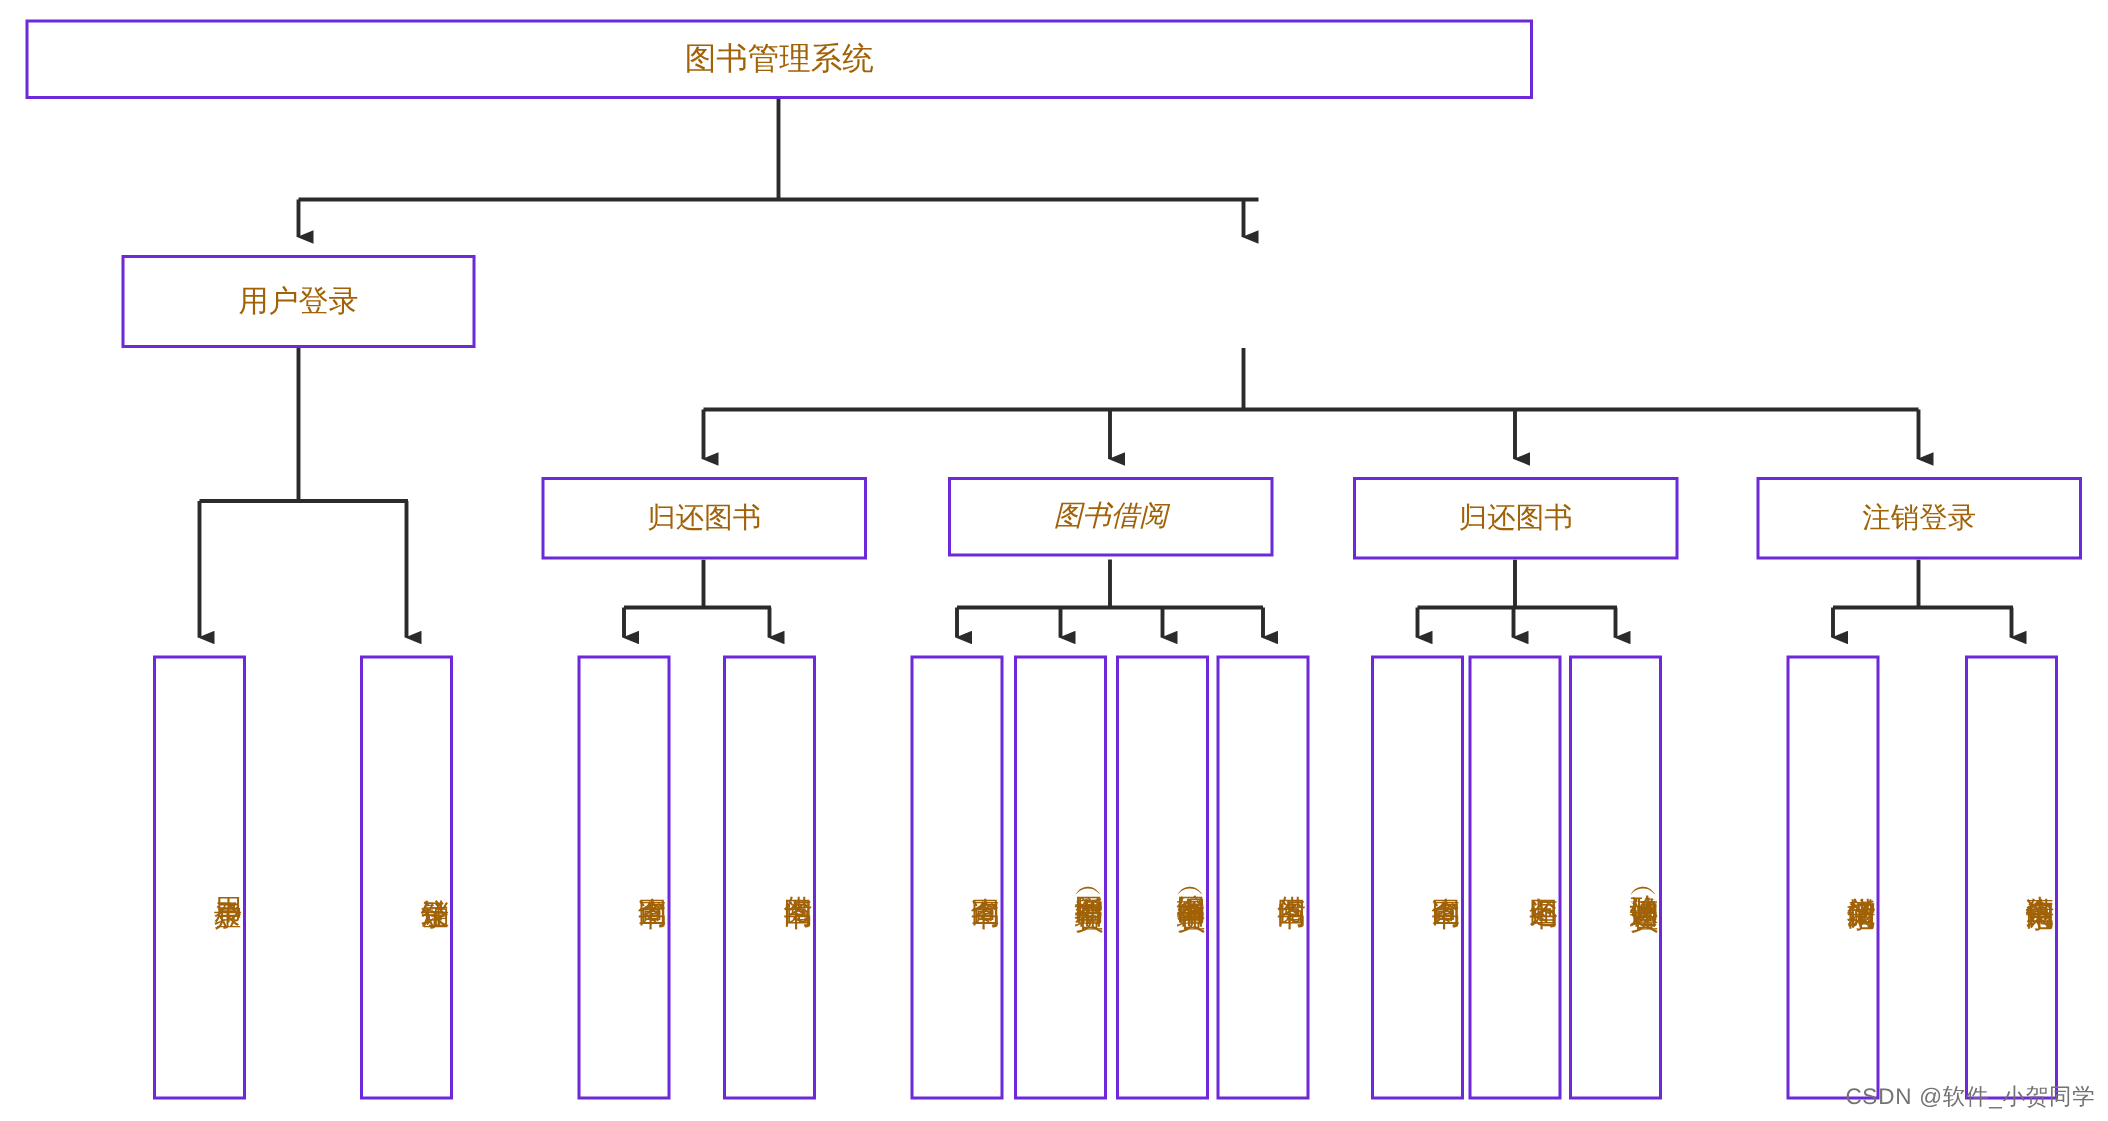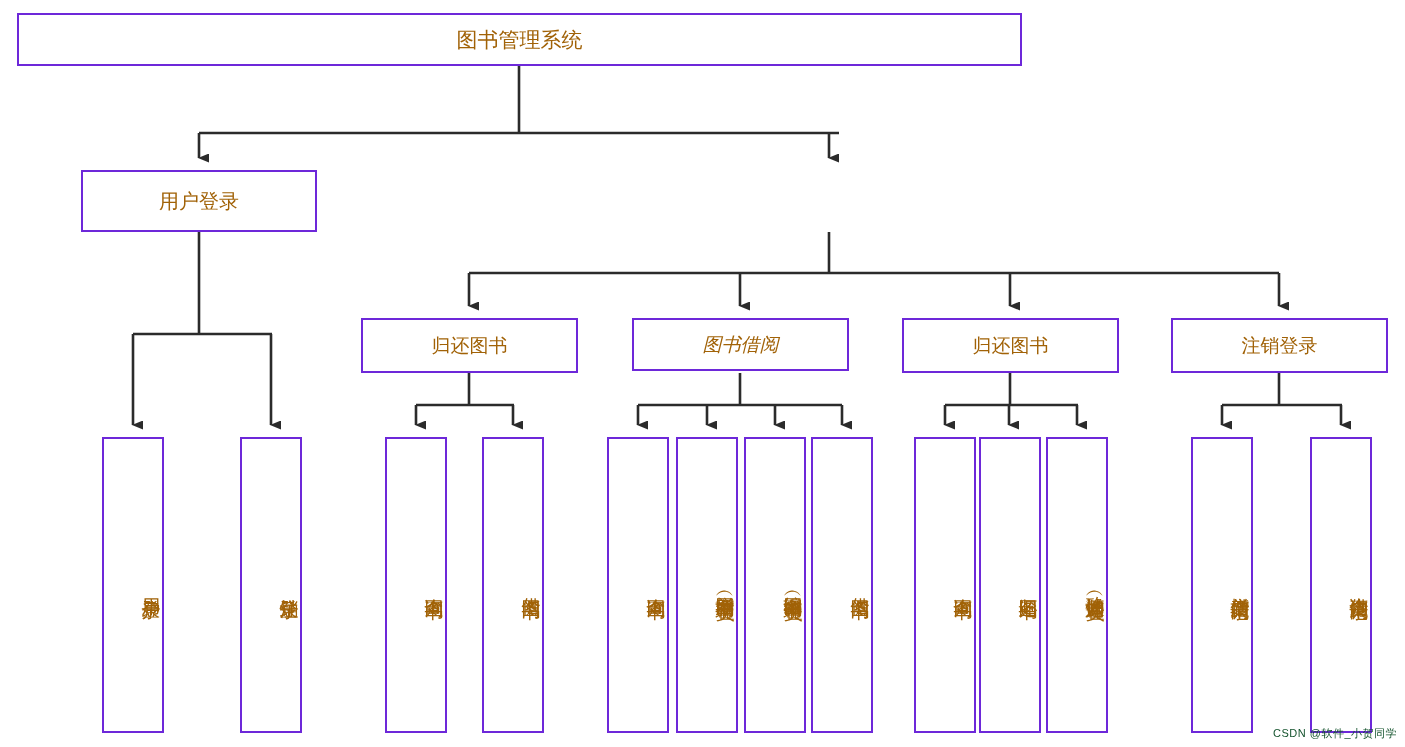--- a/index.html
+++ b/index.html
@@ -60,22 +60,22 @@
     left: 0;
     top: 0;
     width: 1405px;
     height: 747px;
     pointer-events: none;
   }
   #watermark {
     position: absolute;
     right: 8px;
     bottom: 6px;
-    font-size: 11px;
-    color: #14532d;
+    font-size: 15px;
+    color: #737373;
     letter-spacing: 0.5px;
     white-space: nowrap;
   }
 </style>
 </head>
 <body>
 
 <div id="canvas">
 
   <svg id="wires" viewBox="0 0 1405 747">

